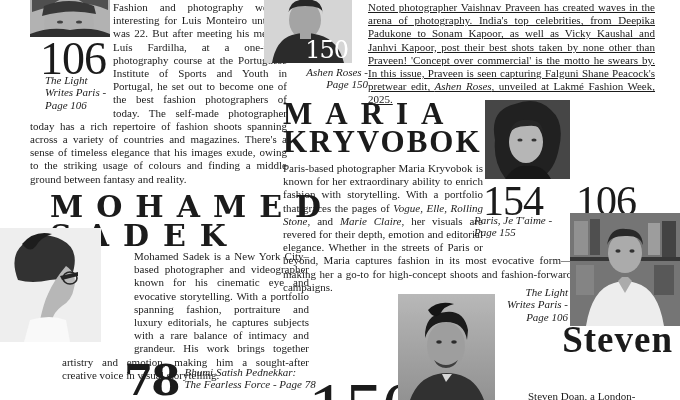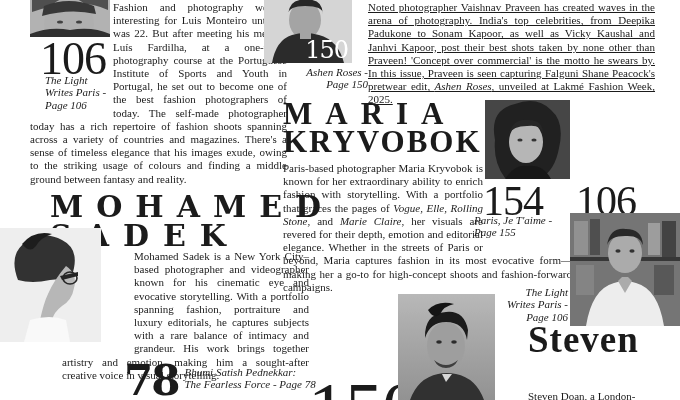--- a/index.html
+++ b/index.html
@@ -39,21 +39,21 @@
   #maria-heading .mh1{letter-spacing:13px;}
   #maria-heading .mh2{letter-spacing:2px;text-align:right;}
   #photo-maria{left:485px;top:100px;width:85px;height:79px;}
   #num-maria{left:483px;top:180px;font-size:42px;}
   #cap-maria{left:474px;top:214px;width:88px;}
 
   
   #num-light{left:576px;top:180px;font-size:42px;}
   #photo-steven{left:570px;top:213px;width:110px;height:113px;}
   #cap-light{left:494px;top:286px;width:74px;text-align:right;}
-  #steven-head{left:528px;top:324px;width:145px;
+  #steven-head{left:528px;top:324px;width:145px;text-align:right;
     font-weight:bold;font-size:37px;line-height:31px;letter-spacing:1px;}
   #steven-body{left:528px;top:390px;width:148px;}
 
   
   #mohamed-head{left:50px;top:192px;width:221px;line-height:29px;
     font-family:"DejaVu Serif", serif;font-weight:bold;font-size:30px;}
   #mohamed-head .mo1{display:block;letter-spacing:13px;white-space:nowrap;}
   #mohamed-head .mo2{display:block;text-align:left;letter-spacing:14px;margin-right:-14px;white-space:nowrap;}
   #photo-mohamed{left:0;top:228px;width:101px;height:114px;}
   #para-mohamed{left:50px;top:250px;width:247px;margin-left:12px;}

